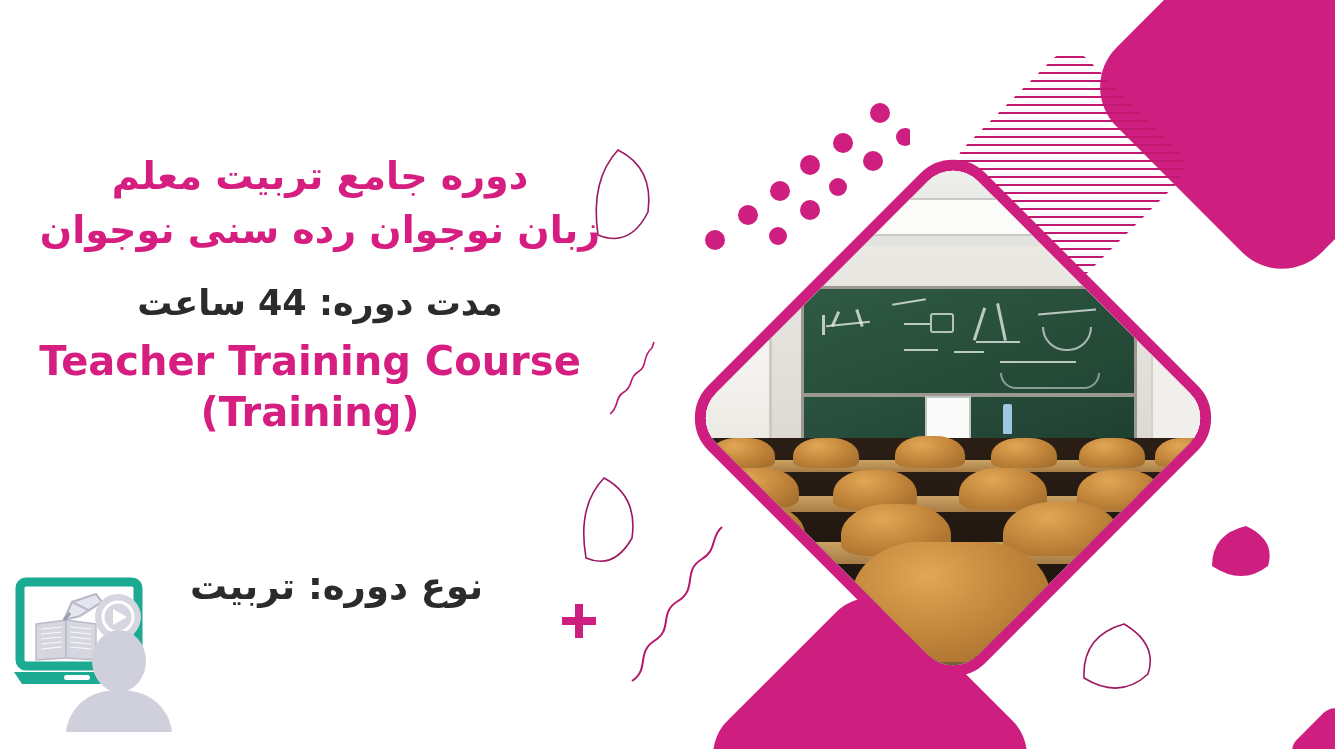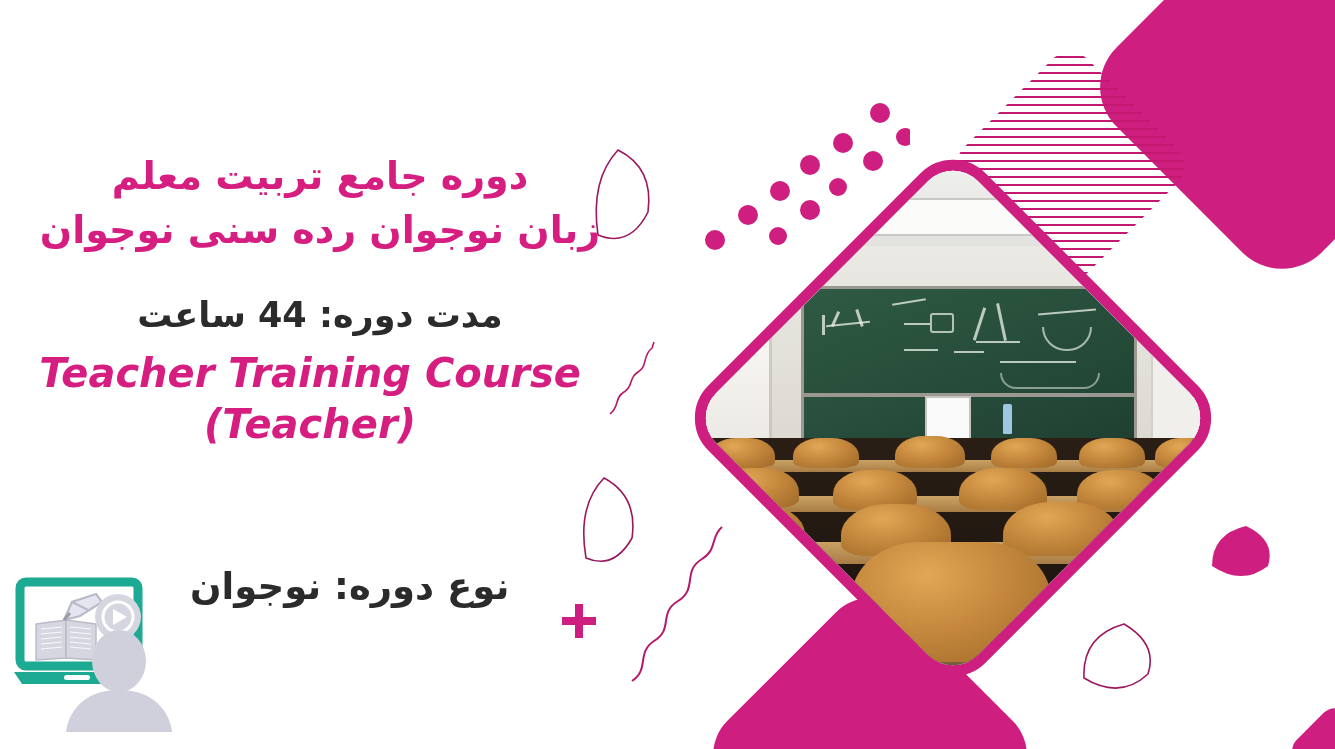--- a/index.html
+++ b/index.html
@@ -136,39 +136,38 @@
     width: 640px;
     text-align: center;
     direction: rtl;
   }
   .title-fa {
     color: #D61E81;
     font-weight: 700;
     font-size: 38px;
     line-height: 1.42;
     letter-spacing: -0.2px;
-    margin: 0 0 36px 0;
+    margin: 0 0 24px 0;
     padding: 0 36px;
   }
   .duration-fa {
     color: #2B2B2B;
     font-weight: 700;
     font-size: 35px;
     line-height: 1.2;
     margin: 0 0 12px 0;
   }
   .title-en {
     color: #D61E81;
     font-weight: 700;
     font-size: 40px;
     line-height: 1.28;
     direction: ltr;
     margin: 0;
     padding-right: 20px;
-    font-style: italic;
   }
 
   
   .bottom-row {
     position: absolute;
     left: 0; top: 568px;
     width: 560px;
     display: flex;
     flex-direction: row-reverse;
     align-items: flex-end;
@@ -328,26 +327,26 @@
   </div>
 
   <div class="text-col">
     <h1 class="title-fa">
       <span>دوره جامع تربیت معلم</span><br>
       <span>زبان نوجوان رده سنی نوجوان</span>
     </h1>
     <p class="duration-fa">مدت دوره: 44 ساعت</p>
     <h2 class="title-en">
       <span>Teacher Training Course</span><br>
-      <span>(Teacher)</span>
+      <span>(Training)</span>
     </h2>
   </div>
 
   <div class="bottom-row">
-    <p class="type-fa">نوع دوره: نوجوان</p>
+    <p class="type-fa">نوع دوره: تربیت</p>
   </div>
 
   <svg class="elearn-icon" viewBox="0 0 170 160">
 
     <g>
       <rect x="8" y="10" width="118" height="84" rx="6" ry="6" fill="none" stroke="#1CAA92" stroke-width="9"></rect>
       <path d="M2 100 L132 100 L124 112 L10 112 Z" fill="#1CAA92"></path>
       <rect x="52" y="103" width="26" height="5" rx="2.5" fill="#ffffff"></rect>
     </g>
 

